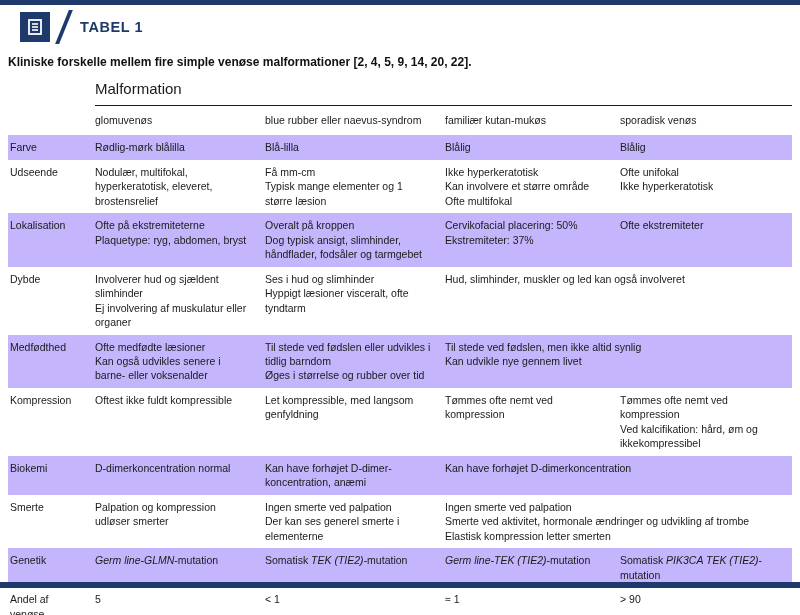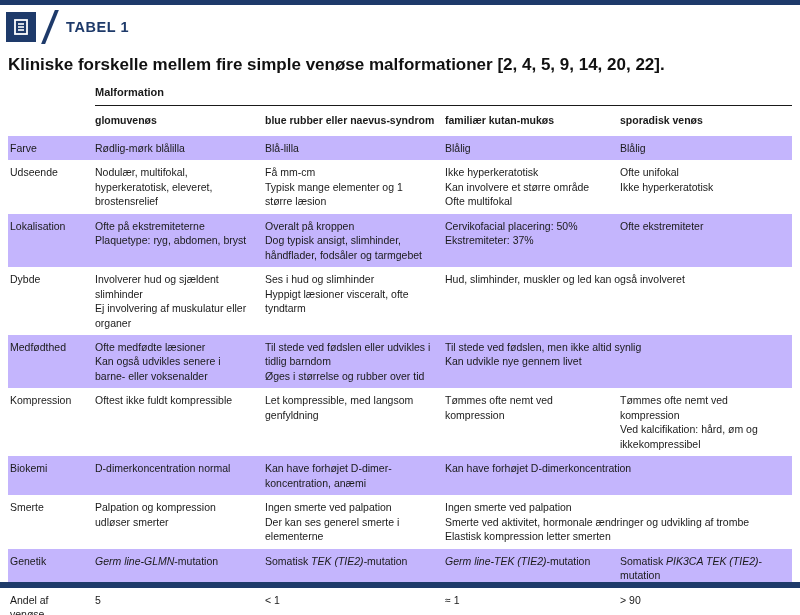--- a/index.html
+++ b/index.html
@@ -7,54 +7,54 @@
     width:800px; height:615px;
     background:#ffffff;
     font-family:"Liberation Sans", sans-serif;
     color:#1a1a1a;
     position:relative;
     overflow:hidden;
   }
   .topbar { position:absolute; top:0; left:0; width:800px; height:5px; background:#1e3a6a; }
   .bottombar { position:absolute; top:582px; left:0; width:800px; height:6px; background:#1e3a6a; }
 
-  .header { display:flex; align-items:center; padding:11px 8px 0 6px; height:32px; }
+  .header { display:flex; align-items:center; padding:11px 8px 0 20px; height:32px; }
   .badge-box {
     width:30px; height:30px; background:#1e3a6a;
     display:flex; align-items:center; justify-content:center;
     flex:0 0 auto;
   }
   .badge-slash {
     width:4px; height:34px; background:#1e3a6a;
     transform:skewX(-22deg);
     margin-left:12px; margin-right:14px;
     flex:0 0 auto;
   }
   .badge-title {
     color:#1e3a6a; font-weight:bold; font-size:14.5px; letter-spacing:0.6px;
   }
 
   .subtitle {
-    font-weight:bold; font-size:17px;
+    font-weight:bold; font-size:12px;
     padding:12px 8px 6px 8px; color:#111;
   }
 
   table {
     border-collapse:collapse; table-layout:fixed;
     margin:2px 8px 0 8px; width:784px;
     font-size:10.5px; line-height:1.38; color:#1a1a1a;
   }
   col.c1{width:87px;} col.c2{width:170px;} col.c3{width:180px;} col.c4{width:175px;} col.c5{width:172px;}
 
   th, td { vertical-align:top; text-align:left; font-weight:normal; padding:5px 12px 5px 0; }
   thead .group-row th {
-    font-weight:bold; font-size:11px; padding:2px 0 5px 0;
+    font-weight:normal; font-size:15px; padding:2px 0 5px 0;
     border-bottom:1.5px solid #1a1a1a;
   }
-  thead .cols-row th { font-weight:bold; padding:7px 10px 8px 0; }
+  thead .cols-row th { font-weight:normal; padding:7px 10px 8px 0; }
   tbody tr.shade { background:#c4b5fd; }
   tbody td.row-label { padding-left:2px; }
   tbody td { padding-top:5px; padding-bottom:5px; }
   .cell-line { margin:0; }
   em { font-style:italic;text-align:center; }
 
   .doc-icon { display:block; }
 </style>
 </head>
 <body>

